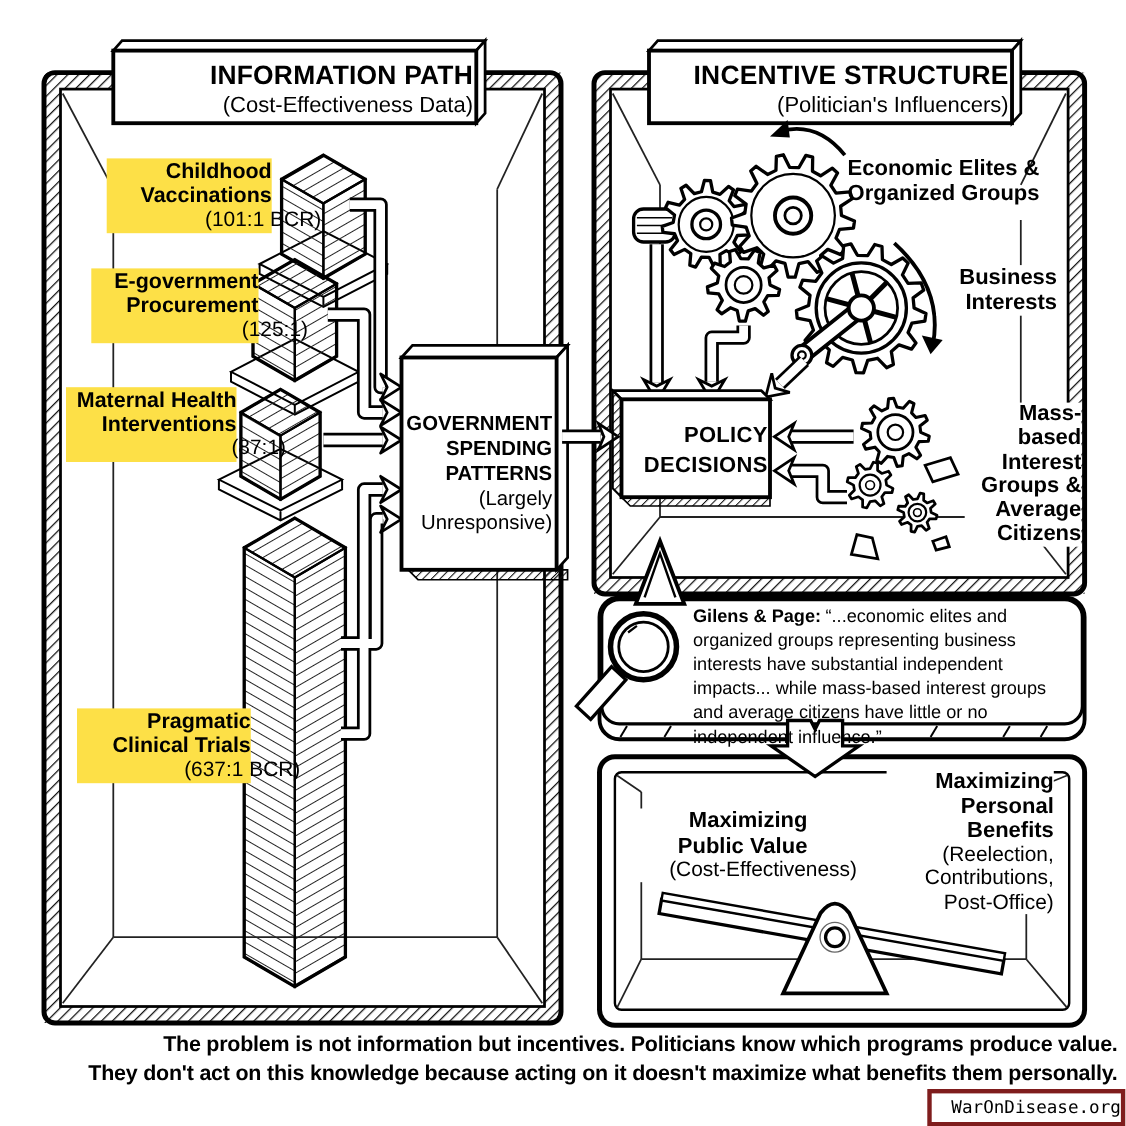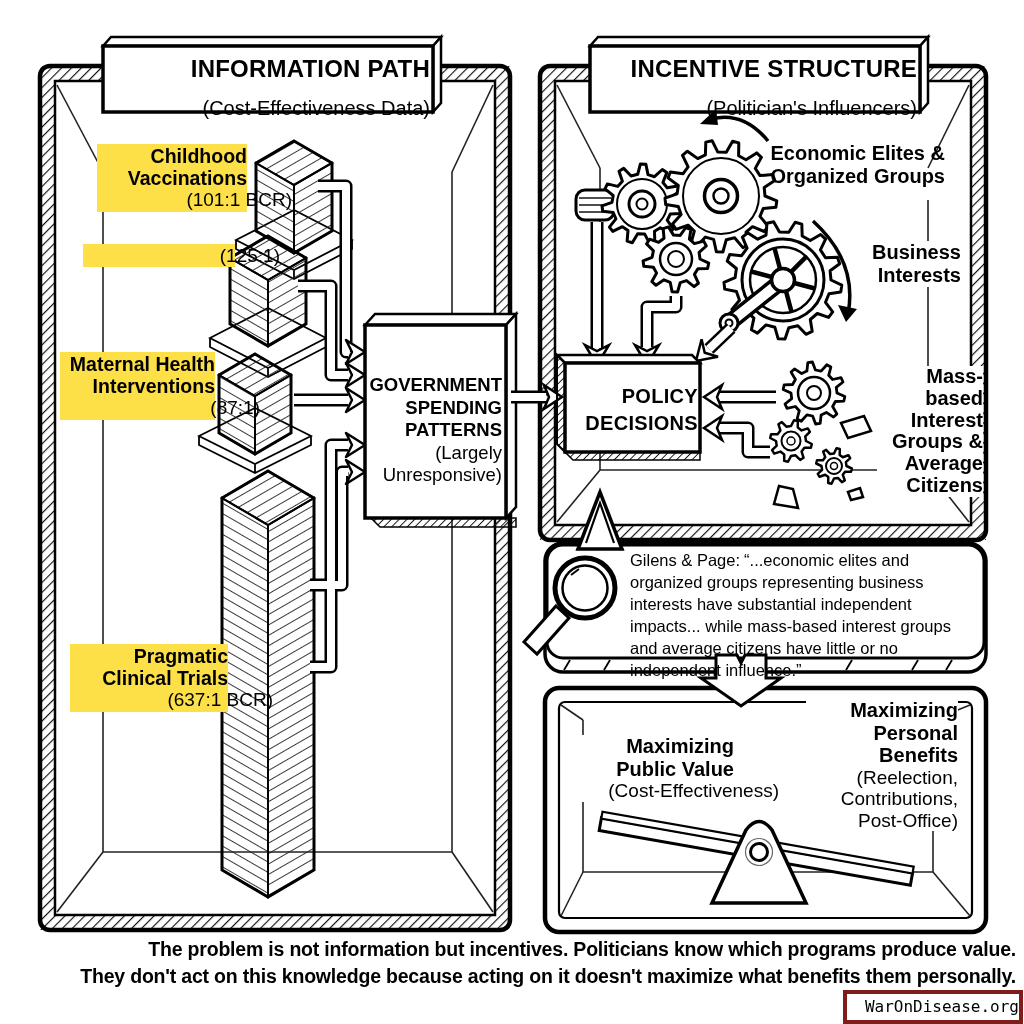--- a/index.html
+++ b/index.html
@@ -1,34 +1,34 @@
 <!DOCTYPE html>
 <html><head>
 <meta charset="utf-8">
 <style>
   html,body{margin:0;padding:0;background:#fff}
   #stage{position:relative;width:1024px;height:1024px;background:#fff;overflow:hidden;
          font-family:"Liberation Sans",sans-serif;color:#000}
   #art{position:absolute;left:0;top:0}
   .t{position:absolute;text-align:right;color:#000}
   .pt{display:block;font-weight:700;font-size:24px;letter-spacing:.2px}
-  .ps{display:block;font-size:20px;margin-top:14px}
+  .ps{display:block;font-size:20px;margin-top:2px}
   .lbl{font-size:19.5px;font-weight:700;line-height:1.13;background:#fde047;padding:1px 0}
   .nm{display:block}
   .vl{display:block;font-weight:400;font-size:19px;white-space:nowrap;margin:0 -45px}
   .vl2{display:block;font-weight:400;font-size:18.5px}
   #gsp-text{font-size:18.5px;font-weight:700;line-height:1.22}
   #gsp-text .vl2{font-size:18.5px;line-height:1.22}
   #policy-text{font-size:20px;font-weight:700;line-height:1.35;letter-spacing:.3px}
   #policy-text span{display:block}
   #econ-label{font-size:20px;font-weight:700;line-height:1.15}
   #biz-label{font-size:20px;font-weight:700;line-height:1.15;background:#fff}
   #mass-label{font-size:20px;font-weight:700;line-height:1.09;background:#fff}
   #quote-box-text{font-size:16.5px;line-height:1.33;text-align:left}
-  .qsrc{font-weight:400;padding-right:4px}
+  .qsrc{font-weight:700;padding-right:4px}
   .bal{font-size:20px;font-weight:700;line-height:1.13;background:#fff}
   #caption{font-size:19.5px;font-weight:700;line-height:1.38;letter-spacing:-0.2px}
   #caption span{display:block}
   #watermark{font-family:"DejaVu Sans Mono",monospace;font-size:16px;line-height:26px;
              border:4px solid #7f1d1d;background:#fff;height:26px}
 </style>
 </head>
 <body>
 
 <div id="stage">
@@ -302,20 +302,21 @@
   <div class="t" style="left:593px;top:55px;width:324px">
     <span class="pt">INCENTIVE STRUCTURE</span>
     <span class="ps">(Politician's Influencers)</span>
   </div>
 
   <div class="t lbl" style="left:97px;top:144px;width:150px">
     <span class="nm">Childhood Vaccinations</span>
     <span class="vl">(101:1 BCR)</span>
   </div>
   <div class="t lbl" style="left:83px;top:244px;width:152px">
+    <span class="nm">E-government Procurement</span>
     <span class="vl">(125:1)</span>
   </div>
   <div class="t lbl" style="left:60px;top:352px;width:155px">
     <span class="nm">Maternal Health Interventions</span>
     <span class="vl">(87:1)</span>
   </div>
   <div class="t lbl" style="left:70px;top:644px;width:158px">
     <span class="nm">Pragmatic Clinical Trials</span>
     <span class="vl">(637:1 BCR)</span>
   </div>

